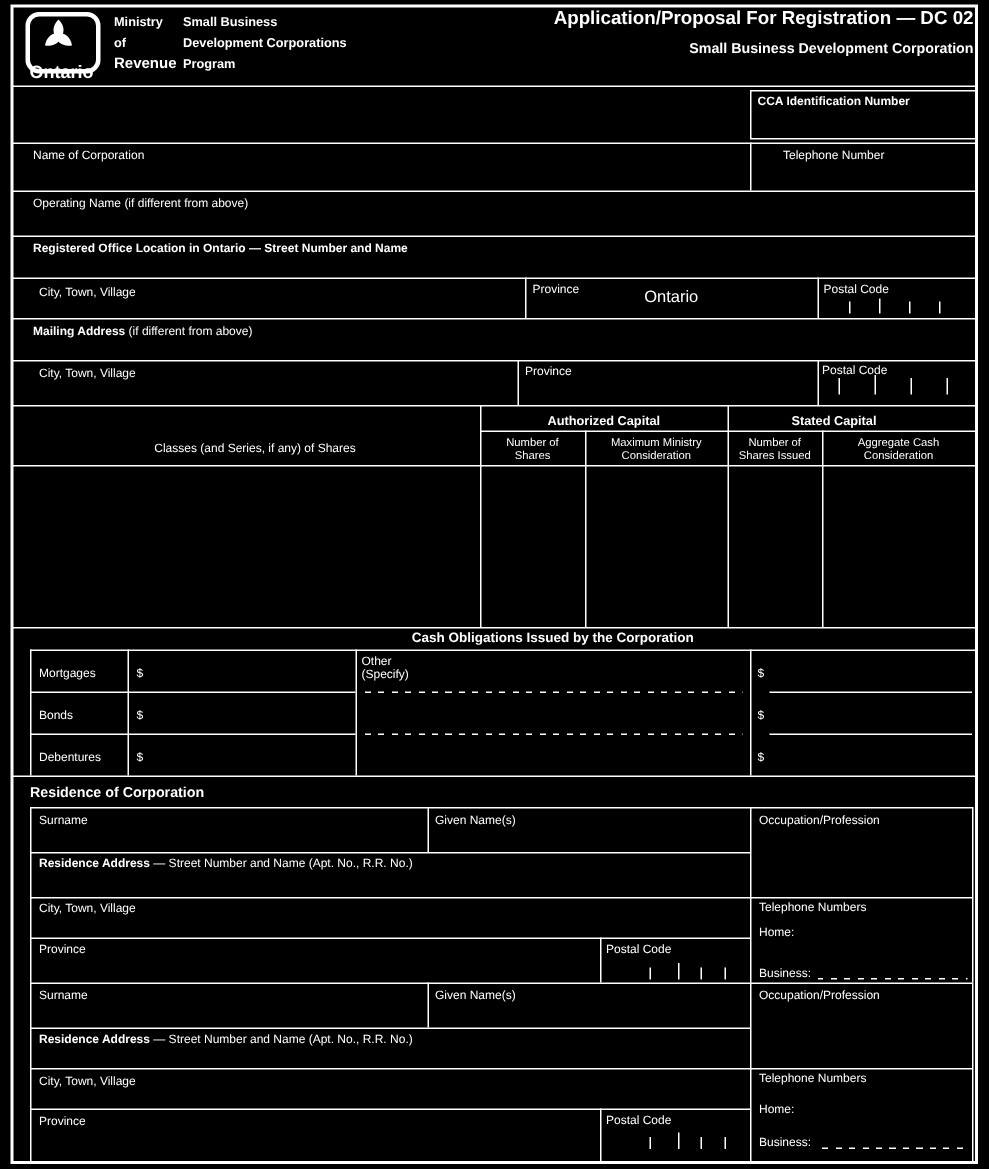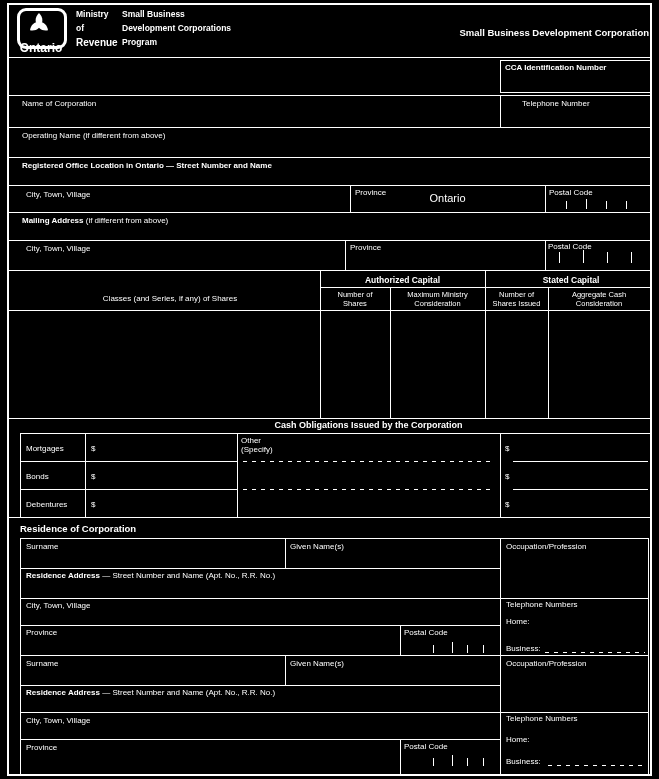--- a/index.html
+++ b/index.html
@@ -35,20 +35,21 @@
   <div class="lbl b" style="left:8px;top:44px;width:66px;text-align:center;font-size:12px">Ontario</div>
 
   <div class="lbl b" style="left:76px;top:10px;font-size:8.5px">Ministry</div>
   <div class="lbl b" style="left:76px;top:24px;font-size:8.5px">of</div>
   <div class="lbl b" style="left:76px;top:38px;font-size:10px">Revenue</div>
 
   <div class="lbl b" style="left:122px;top:10px;font-size:8.5px">Small Business</div>
   <div class="lbl b" style="left:122px;top:24px;font-size:8.5px">Development Corporations</div>
   <div class="lbl b" style="left:122px;top:38px;font-size:8.5px">Program</div>
 
+  <div class="lbl b" style="right:10px;top:8px;font-size:12.5px">Application/Proposal For Registration — DC 02</div>
   <div class="lbl b" style="right:10px;top:28px;font-size:9.5px">Small Business Development Corporation</div>
 
   <div class="hl" style="left:8px;top:57px;width:643px"></div>
 
   <div class="cca-box"></div>
   <div class="lbl b" style="left:505px;top:63px">CCA Identification Number</div>
 
   <div class="hl" style="left:8px;top:95px;width:643px"></div>
   <div class="lbl" style="left:22px;top:99px">Name of Corporation</div>
   <div class="vl" style="left:500px;top:95px;height:32px"></div>
@@ -93,21 +94,21 @@
   <div class="tick" style="left:607px;top:252px;height:11px"></div>
   <div class="tick" style="left:631px;top:252px;height:11px"></div>
   <div class="field" style="left:20px;top:253px;width:323px;height:15px"></div>
   <div class="field" style="left:347px;top:253px;width:196px;height:15px"></div>
   <div class="field" style="left:547px;top:252px;width:102px;height:16px"></div>
 
   <div class="hl" style="left:8px;top:270px;width:643px"></div>
   <div class="vl" style="left:320px;top:270px;height:148px"></div>
   <div class="vl" style="left:485px;top:270px;height:148px"></div>
   <div class="lbl b ctr" style="left:320px;top:276px;width:165px;font-size:8.5px">Authorized Capital</div>
-  <div class="lbl b ctr" style="left:505px;top:276px;width:132px;font-size:8.5px">Stated Capital</div>
+  <div class="lbl b ctr" style="left:490px;top:276px;width:132px;font-size:8.5px">Stated Capital</div>
   <div class="hl" style="left:320px;top:287px;width:331px"></div>
   <div class="vl" style="left:390px;top:287px;height:131px"></div>
   <div class="vl" style="left:548px;top:287px;height:131px"></div>
 
   <div class="lbl ctr" style="left:20px;top:294px;width:300px">Classes (and Series, if any) of Shares</div>
   <div class="lbl ctr" style="left:321px;top:290px;width:68px;font-size:7.5px"><span>Number of</span><br><span>Shares</span></div>
   <div class="lbl ctr" style="left:391px;top:290px;width:93px;font-size:7.5px"><span>Maximum Ministry</span><br><span>Consideration</span></div>
   <div class="lbl ctr" style="left:486px;top:290px;width:61px;font-size:7.5px"><span>Number of</span><br><span>Shares Issued</span></div>
   <div class="lbl ctr" style="left:549px;top:290px;width:100px;font-size:7.5px"><span>Aggregate Cash</span><br><span>Consideration</span></div>
 

